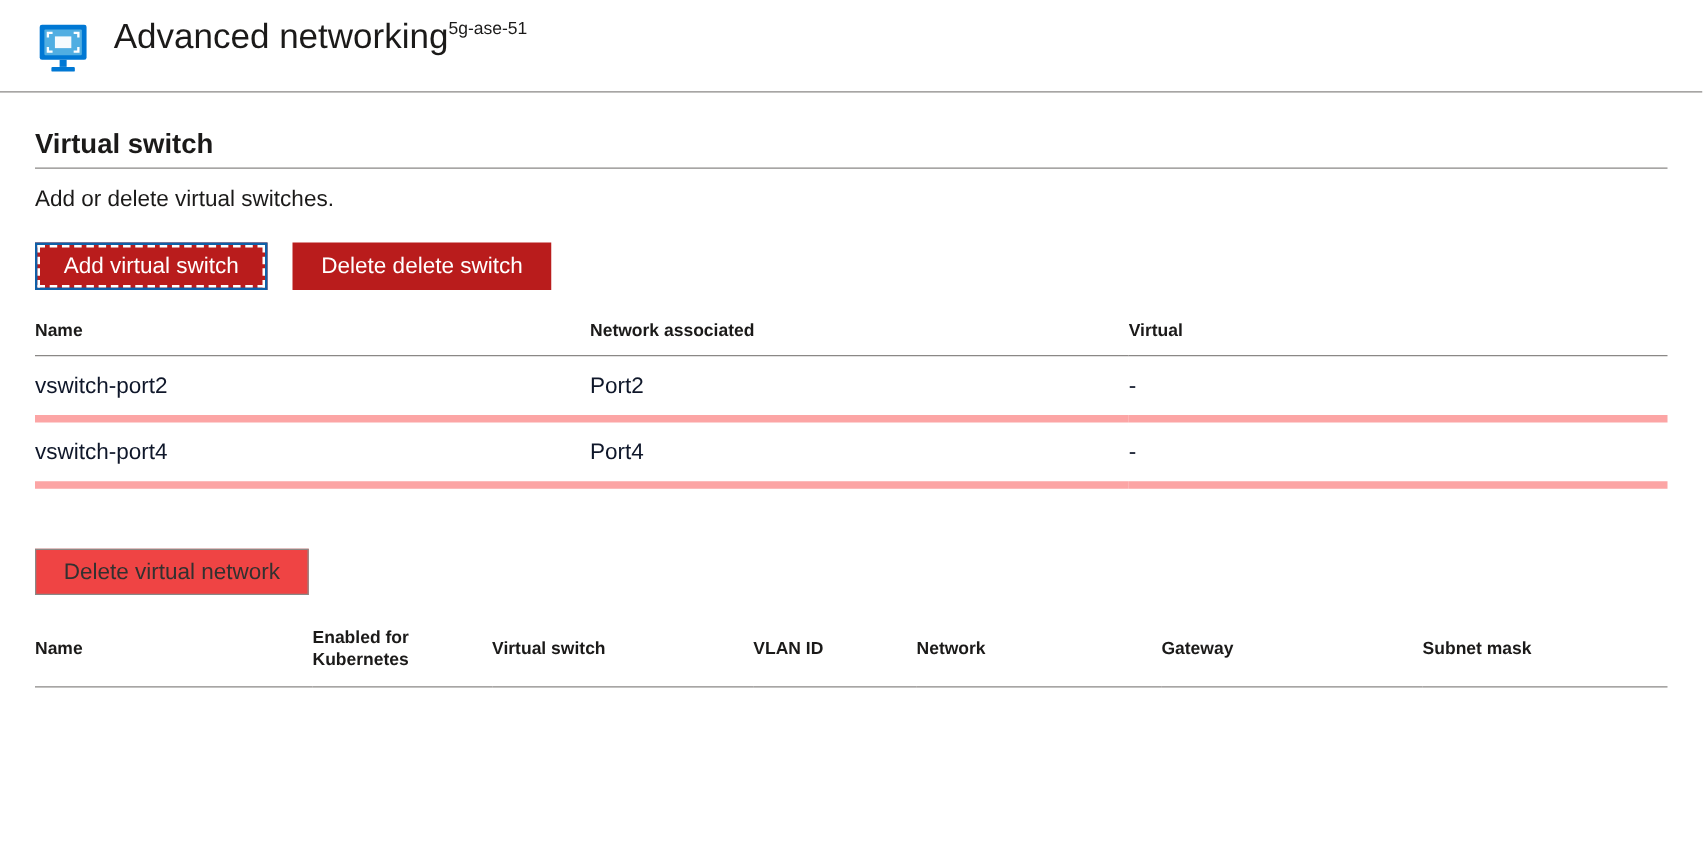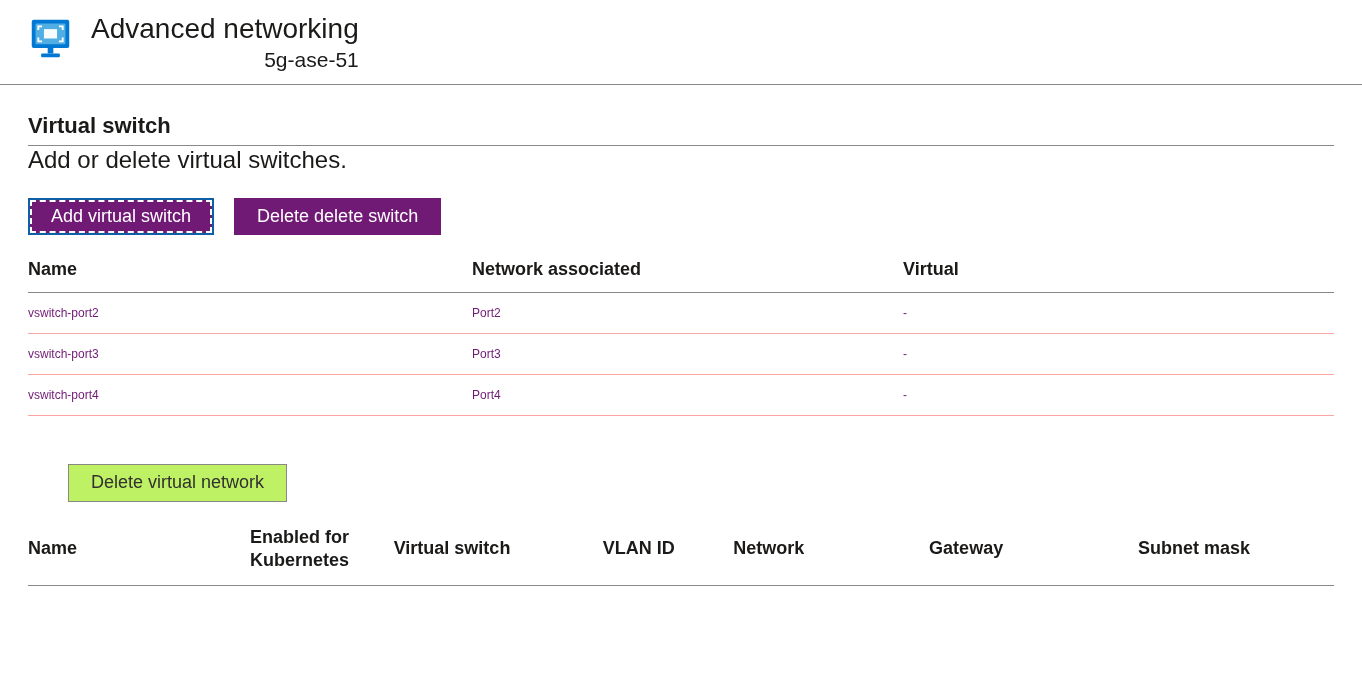--- a/index.html
+++ b/index.html
@@ -21,100 +21,99 @@
       gap: 18px;
     }
     .header-icon {
       width: 45px;
       height: 45px;
       flex-shrink: 0;
       margin-top: 4px;
     }
     .header-text {
       display: flex;
-      flex-direction: column;
-      align-items: flex-end;
+      flex-direction: row;
     }
     .page-title {
       font-size: 28px;
       font-weight: 400;
       color: #1b1a19;
       line-height: 1.2;
     }
     .page-subtitle {
-      font-size: 21px;
+      font-size: 14px;
       color: #1b1a19;
       margin-top: 2px;
     }
     .content {
       padding: 28px 28px 0 28px;
     }
     .section {
       margin-bottom: 48px;
     }
     .section-title {
       font-size: 22px;
       font-weight: 600;
       color: #1b1a19;
       padding-bottom: 6px;
       border-bottom: 1px solid #8a8886;
     }
     .section-desc {
-      font-size: 24px;
-      color: #1b1a19;
+      font-size: 18px;
+      color: #1b1a19;
+      margin-top: 14px;
     }
     .button-row {
       display: flex;
       gap: 20px;
       margin-top: 24px;
       margin-bottom: 12px;
     }
     .btn {
       font-family: inherit;
       font-size: 18px;
       padding: 7px 22px;
       border: 1px solid transparent;
       cursor: pointer;
       line-height: 1.2;
     }
     .btn-primary {
-      background: #701a75;
+      background: #b91c1c;
       color: #ffffff;
     }
     .btn-primary.selected {
       outline: 2px dashed #ffffff;
       outline-offset: -4px;
       border: 2px solid #0f5fa7;
       padding: 6px 21px;
     }
     .btn-disabled {
-      background: #bef264;
+      background: #ef4444;
       color: #323130;
       border: 1px solid #8a8886;
       cursor: default;
-      margin-left: 40px;
     }
     table {
       width: 100%;
       border-collapse: collapse;
       margin-top: 6px;
     }
     th {
       text-align: left;
-      font-size: 18px;
+      font-size: 14px;
       font-weight: 600;
       padding: 12px 8px 12px 0;
       border-bottom: 1px solid #8a8886;
       color: #1b1a19;
     }
     td {
-      font-size: 12px;
+      font-size: 18px;
       padding: 13px 8px 13px 0;
-      border-bottom: 1px solid #fca5a5;
-      color: #701a75;
+      border-bottom: 6px solid #fca5a5;
+      color: #0f172a;
     }
     .vswitch-table th:nth-child(1), .vswitch-table td:nth-child(1) { width: 34%; }
     .vswitch-table th:nth-child(2), .vswitch-table td:nth-child(2) { width: 33%; }
     .vswitch-table th:nth-child(3), .vswitch-table td:nth-child(3) { width: 33%; }
 
     .vnet-table th:nth-child(1) { width: 17%; }
     .vnet-table th:nth-child(2) { width: 11%; }
     .vnet-table th:nth-child(3) { width: 16%; }
     .vnet-table th:nth-child(4) { width: 10%; }
     .vnet-table th:nth-child(5) { width: 15%; }
@@ -164,25 +163,20 @@
           <th>Virtual</th>
         </tr>
       </thead>
       <tbody>
         <tr>
           <td>vswitch-port2</td>
           <td>Port2</td>
           <td>-</td>
         </tr>
         <tr>
-          <td>vswitch-port3</td>
-          <td>Port3</td>
-          <td>-</td>
-        </tr>
-        <tr>
           <td>vswitch-port4</td>
           <td>Port4</td>
           <td>-</td>
         </tr>
       </tbody>
     </table>
   </div>
 
   <div class="section">
 

